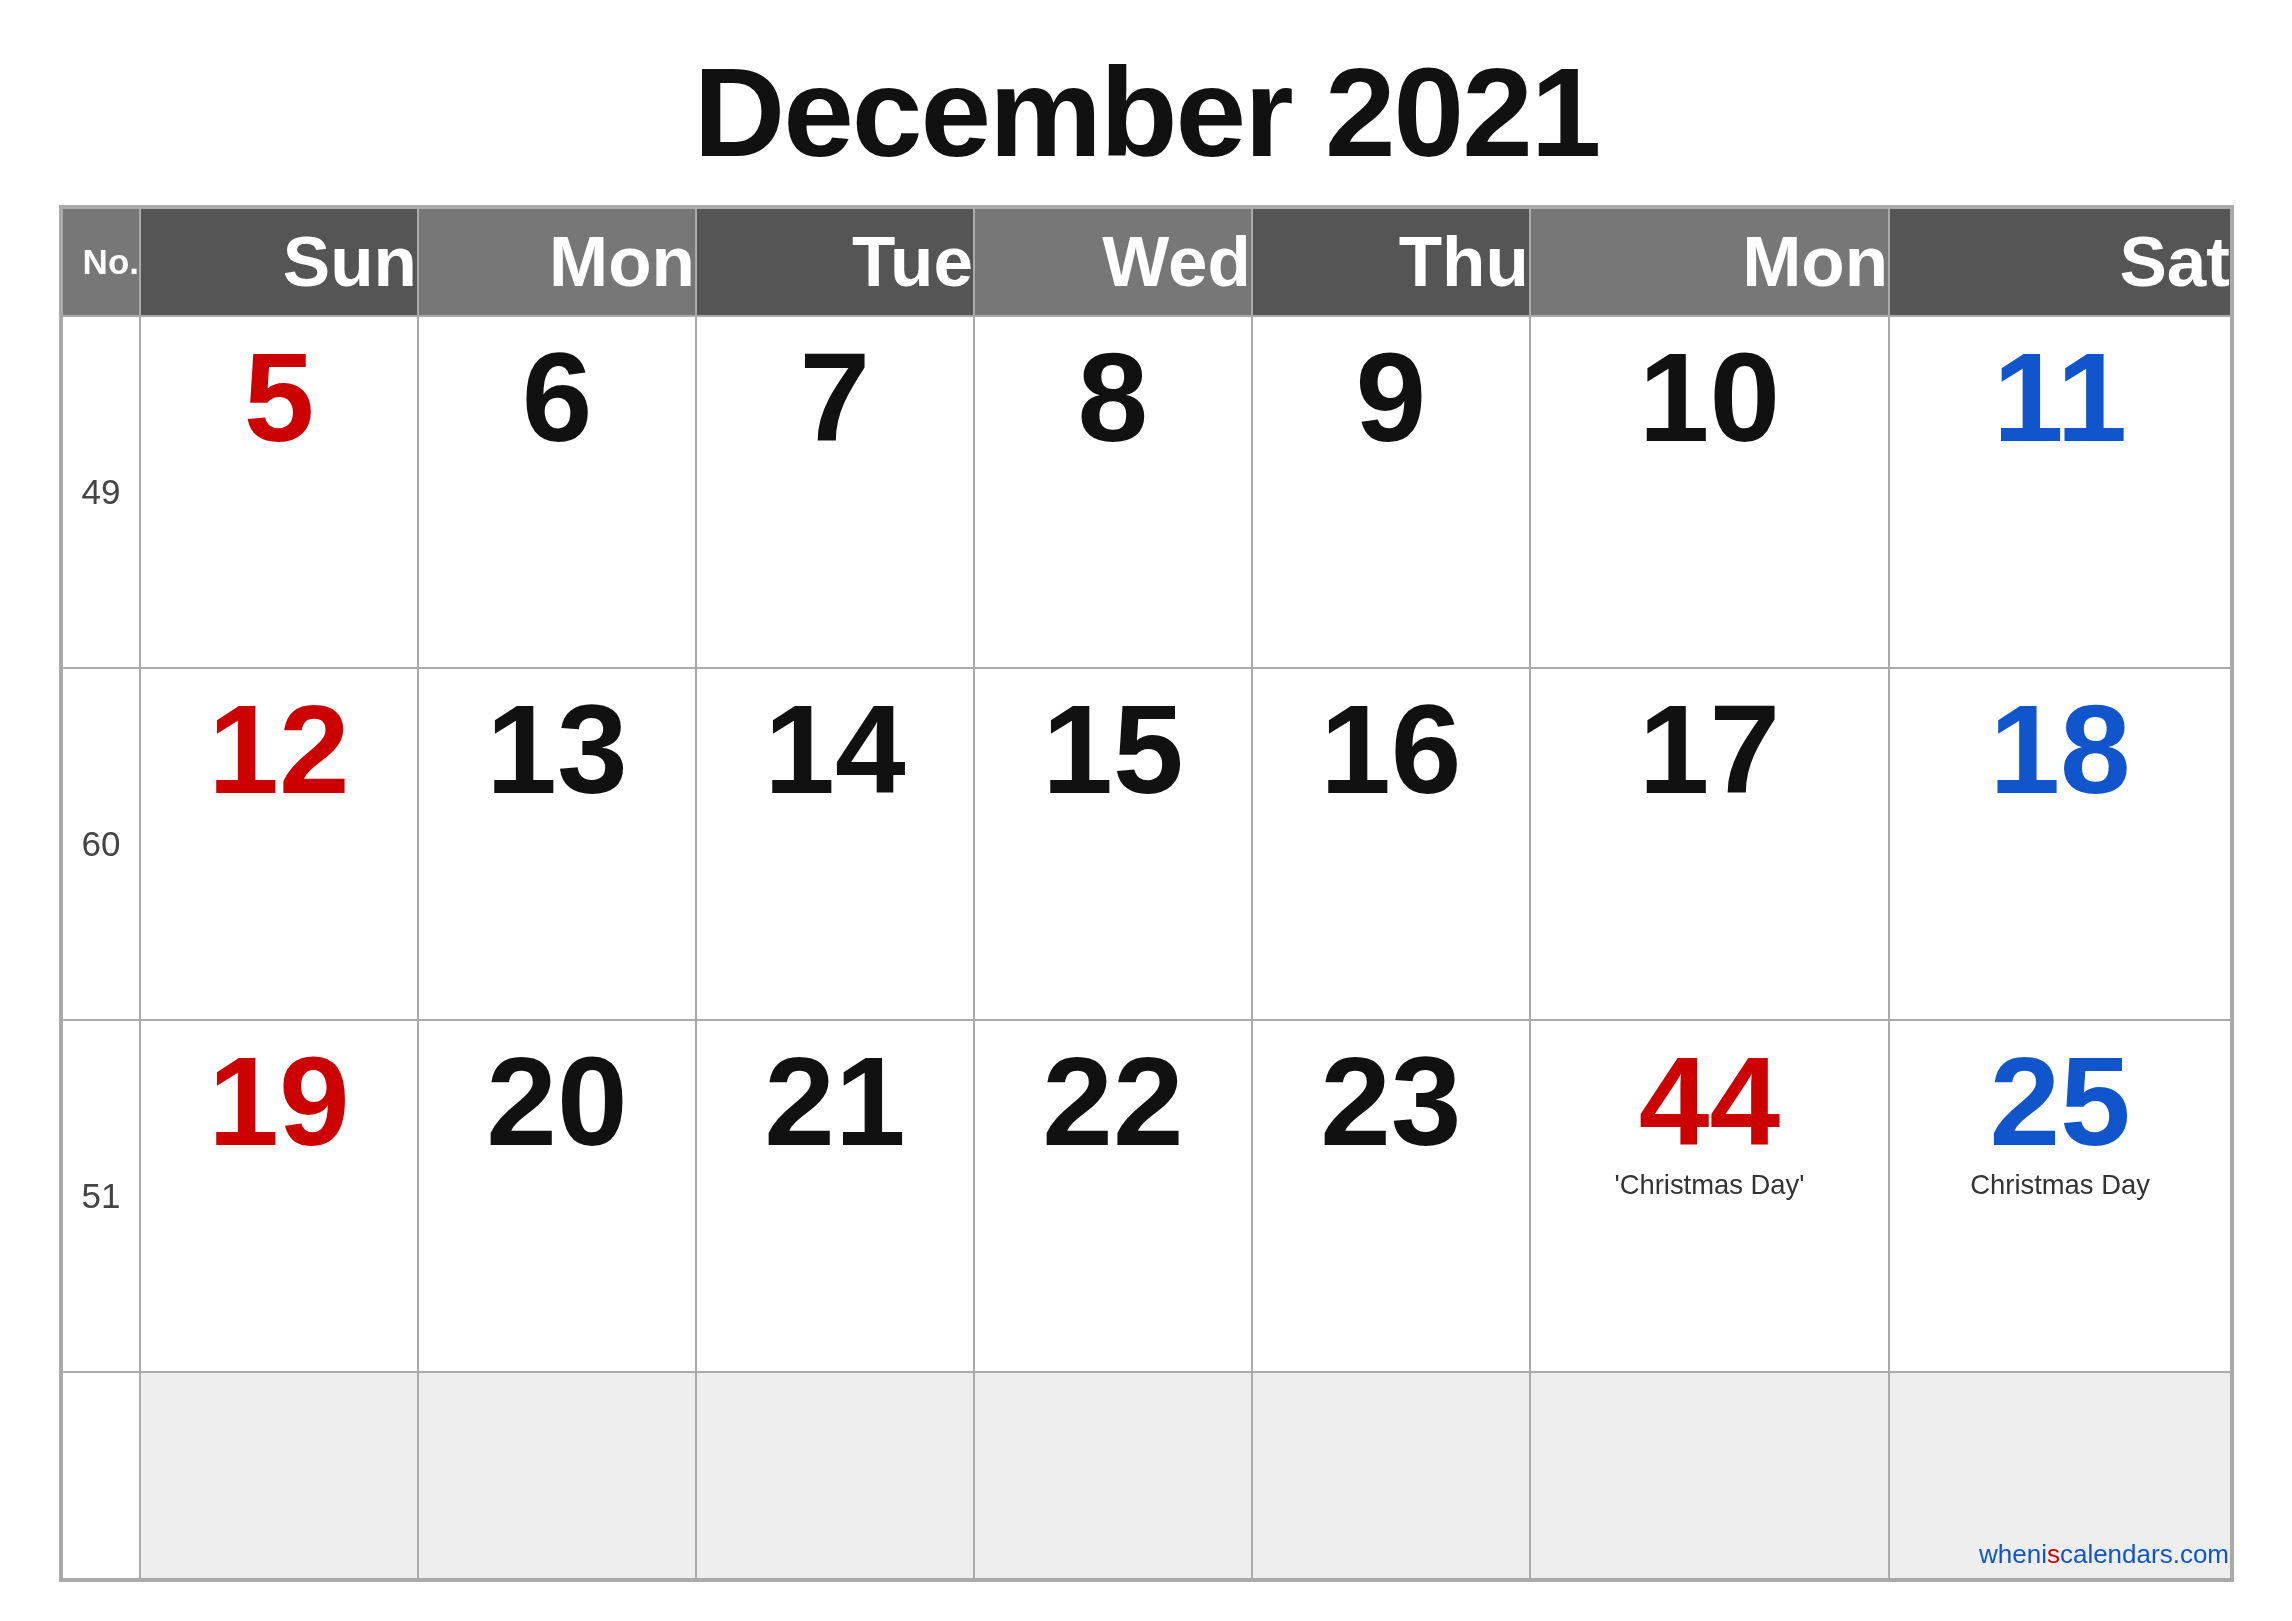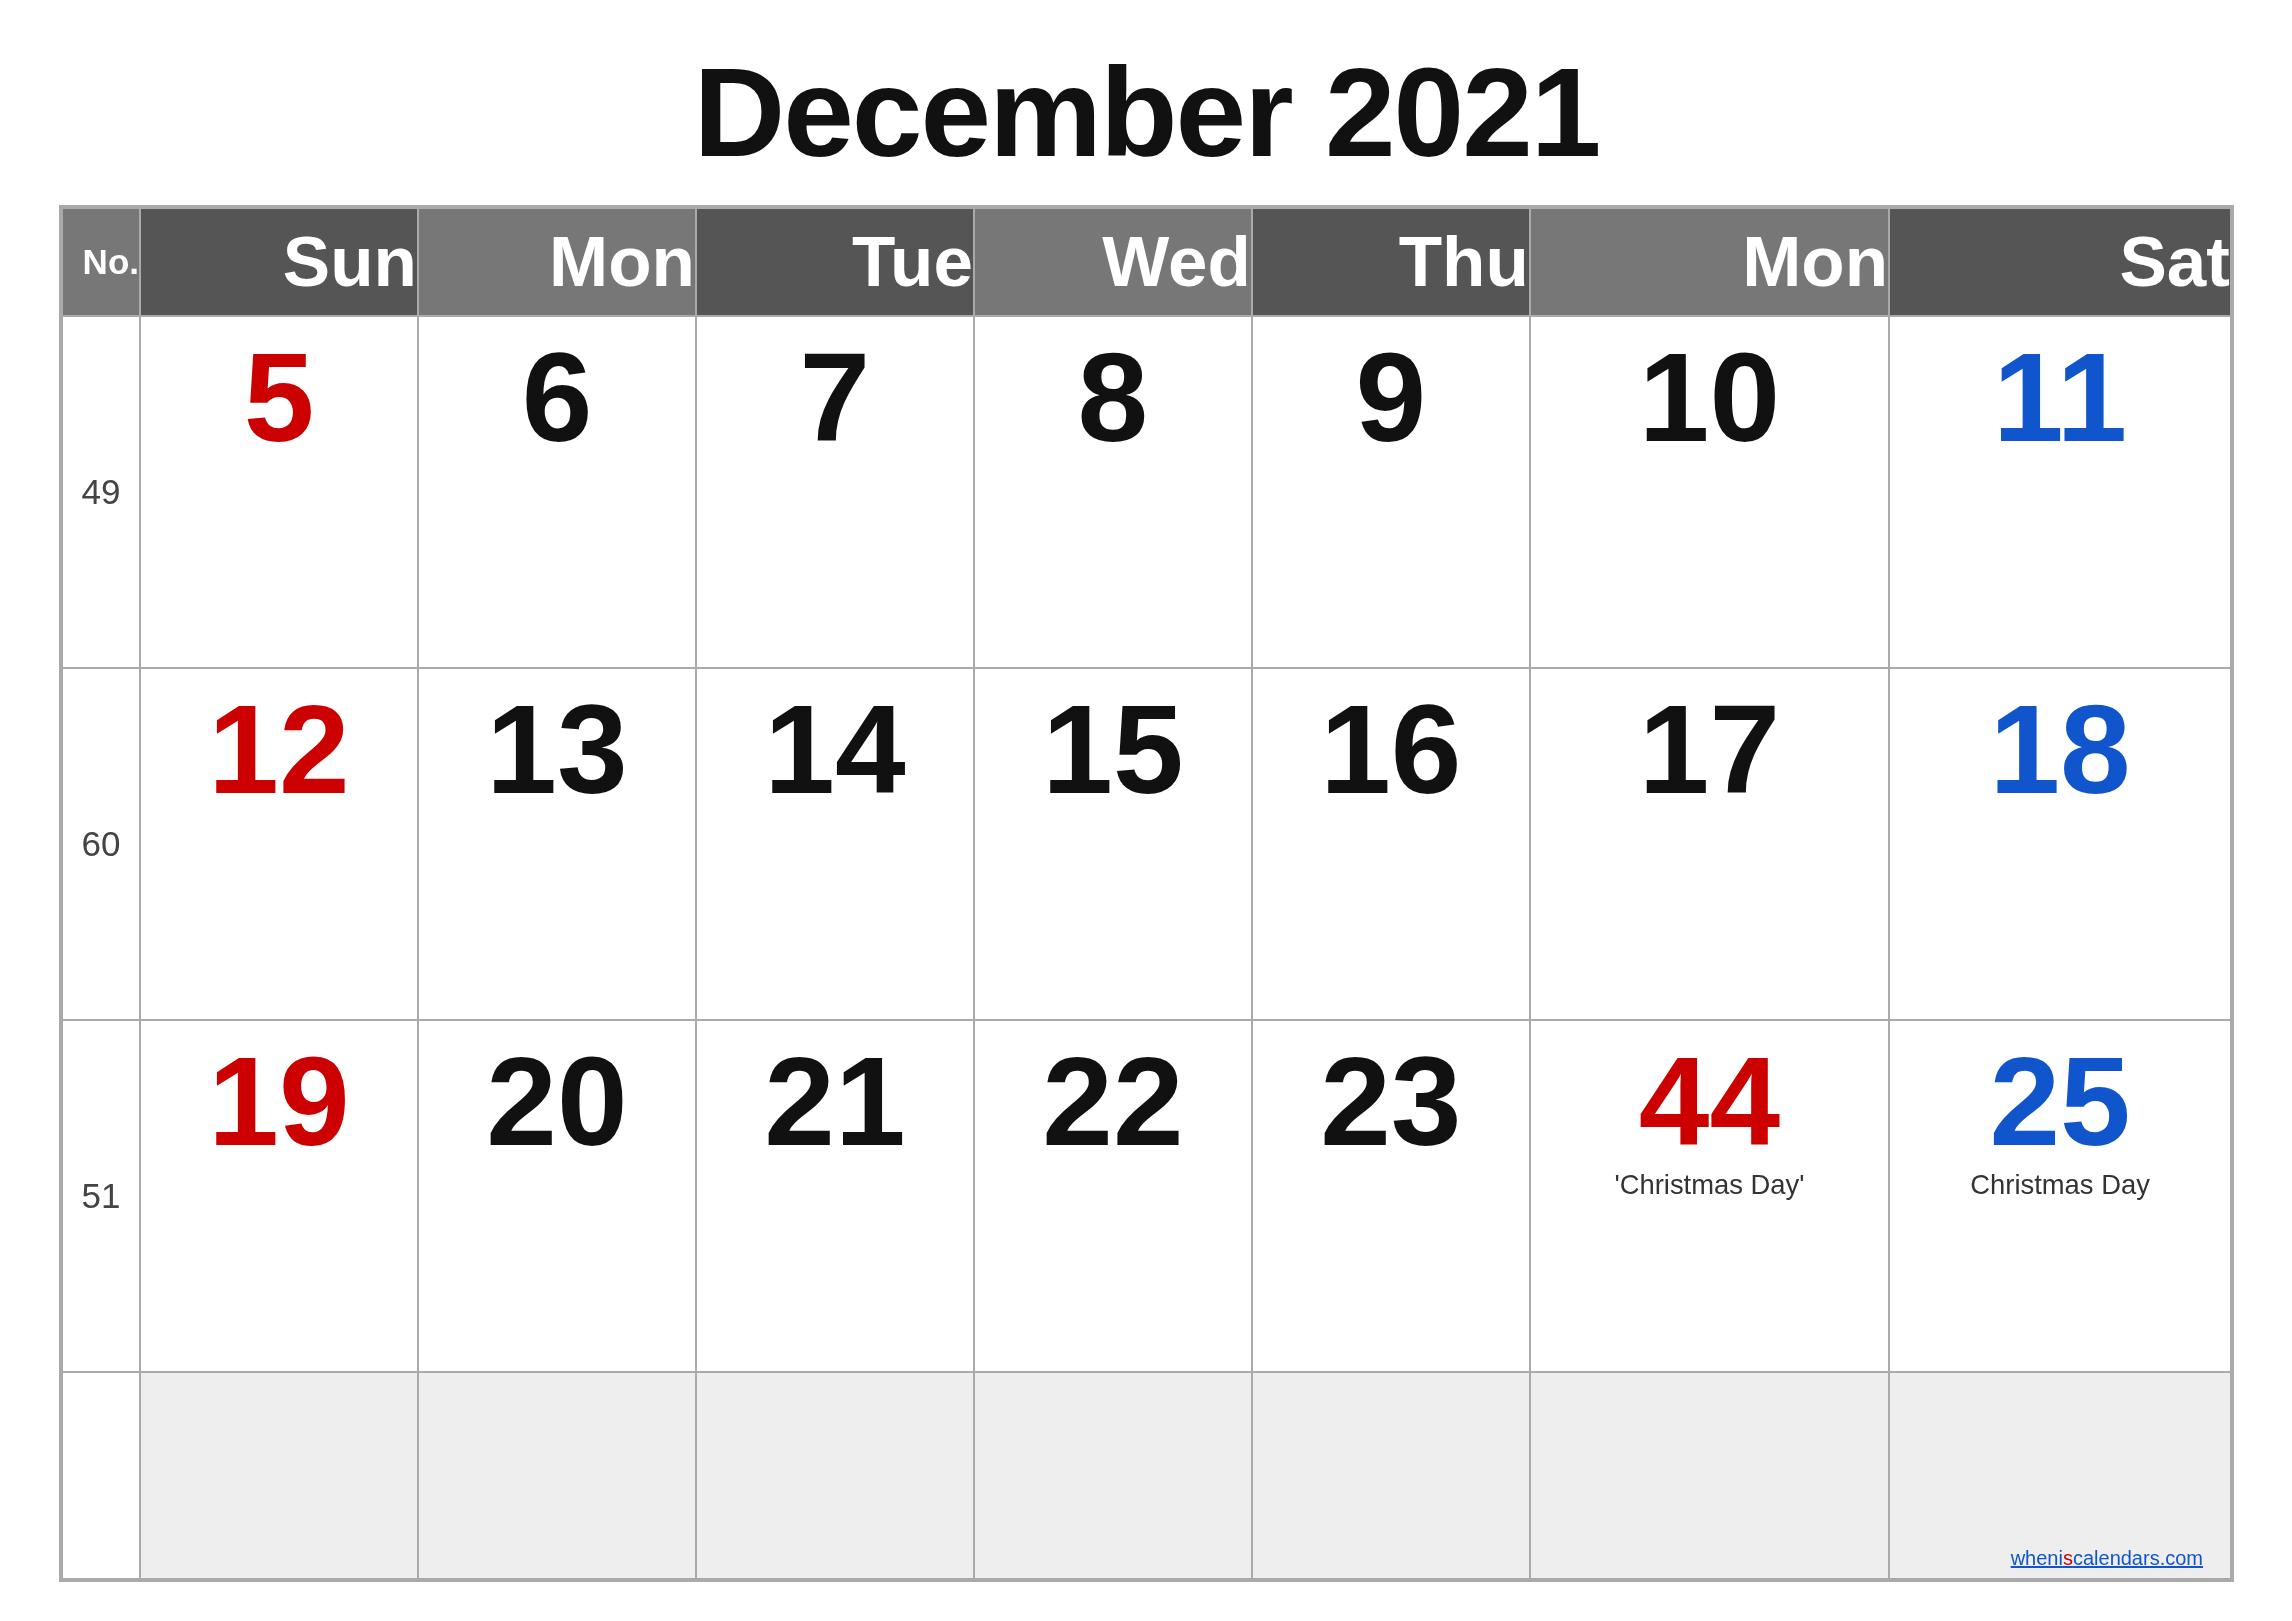--- a/index.html
+++ b/index.html
@@ -120,24 +120,23 @@
       font-weight: 400;
       color: #333333;
       text-align: center;
       display: block;
       margin-top: 3.9px;
     }
 
     .watermark {
       position: absolute;
       bottom: 7.8px;
-      right: 27px;
-      font-size: 20px;
+      right: 1px;
+      font-size: 26px;
       color: #1155cc;
-      text-decoration: underline;
     }
   </style>
 </head>
 <body>
 
 <h1 class="page-title">December 2021</h1>
 
 <div class="calendar-wrapper">
   <table class="calendar">
     <thead>

